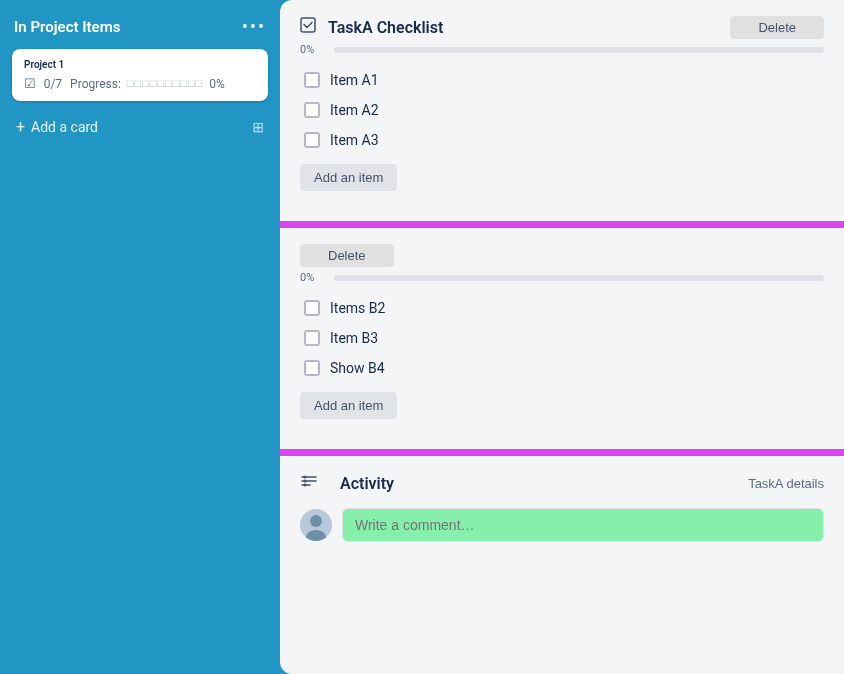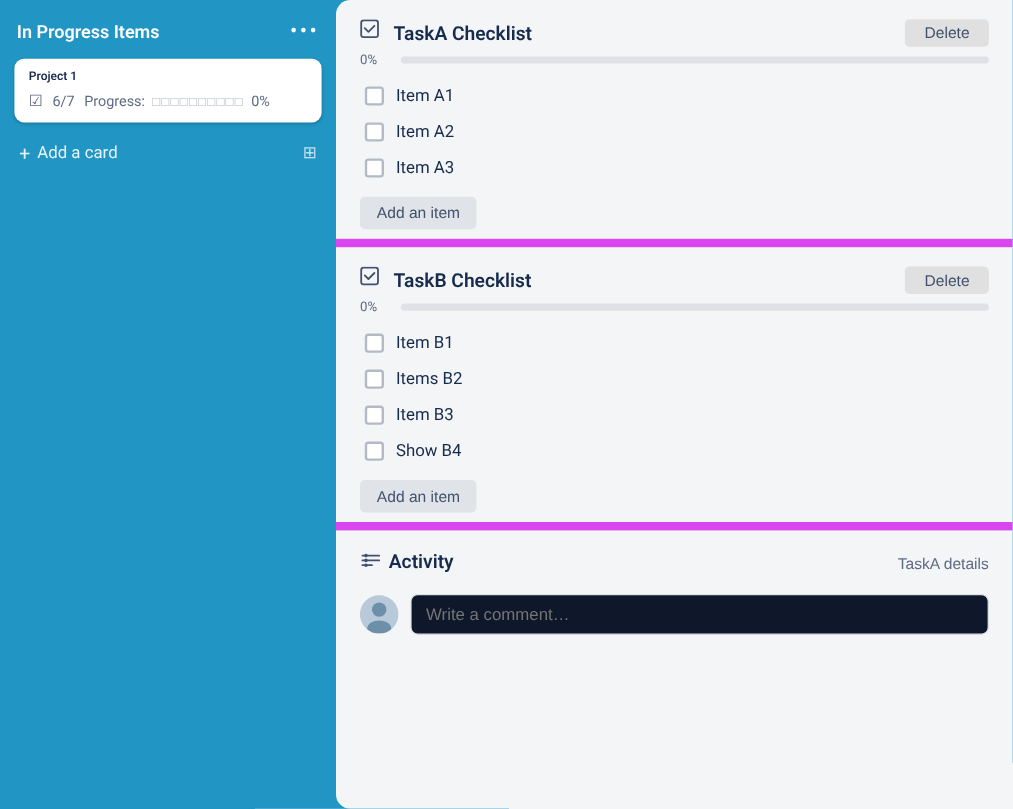--- a/index.html
+++ b/index.html
@@ -138,21 +138,21 @@
     .checklist-title {
       font-size: 16px;
       font-weight: 600;
       color: #172b4d;
     }
 
     .delete-btn {
       background: #e0e0e0;
       border: none;
       border-radius: 4px;
-      padding: 4px 16px;
+      padding: 4px 28px;
       font-size: 13px;
       color: #42526e;
       cursor: pointer;
       font-weight: 500;
     }
 
     .progress-row {
       display: flex;
       align-items: center;
       gap: 8px;
@@ -209,40 +209,40 @@
     }
 
     .add-item-btn {
       background: #e0e3e7;
       border: none;
       border-radius: 4px;
       padding: 6px 14px;
       font-size: 13px;
       color: #42526e;
       cursor: pointer;
-      margin-bottom: 0;
+      margin-bottom: 22px;
       font-weight: 500;
     }
 
     
     .activity-section {
       padding: 16px 20px 16px 20px;
     }
 
     .activity-header {
       display: flex;
       align-items: center;
       justify-content: space-between;
       margin-bottom: 14px;
     }
 
     .activity-title-row {
       display: flex;
-      align-items: flex-start;
-      gap: 6px;
+      align-items: center;
+      gap: 22px;
     }
 
     .activity-icon {
       color: #42526e;
       font-size: 18px;
     }
 
     .activity-title {
       font-size: 16px;
       font-weight: 600;
@@ -281,38 +281,38 @@
       height: 32px;
     }
 
     .comment-input {
       flex: 1;
       border: 1px solid #dfe1e6;
       border-radius: 6px;
       padding: 8px 12px;
       font-size: 14px;
       color: #5e6c84;
-      background: #0f172a;
+      background: #86efac;
       outline: none;
     }
   </style>
 </head>
 <body>
 
 <div class="sidebar">
   <div class="sidebar-header">
-    <span class="sidebar-title">In Progress Items</span>
+    <span class="sidebar-title">In Project Items</span>
     <span class="sidebar-menu-icon">•••</span>
   </div>
 
   <div class="card">
     <div class="card-title">Project 1</div>
     <div class="card-meta">
       <span class="card-meta-icon">☑</span>
-      <span>6/7</span>
+      <span>0/7</span>
       <div class="progress-bar-container">
         <span>Progress:</span>
         <span class="progress-dots">□□□□□□□□□□</span>
         <span>0%</span>
       </div>
     </div>
   </div>
 
   <div class="add-card-btn">
     <div class="add-card-left">
@@ -356,42 +356,29 @@
       <div class="checklist-item">
         <div class="item-checkbox"></div>
         <span class="item-label">Item A3</span>
       </div>
     </div>
     <button class="add-item-btn">Add an item</button>
   </div>
 
   <div class="checklist-section">
     <div class="checklist-header">
-      <div class="checklist-title-row">
-        <span class="checklist-icon">
-          <svg width="18" height="18" viewBox="0 0 18 18" fill="none" xmlns="http://www.w3.org/2000/svg">
-            <rect x="1" y="1" width="14" height="14" rx="2" stroke="#42526e" stroke-width="1.5" fill="none"></rect>
-            <path d="M4 7.5l3 3 5-5" stroke="#42526e" stroke-width="1.5" stroke-linecap="round" stroke-linejoin="round"></path>
-          </svg>
-        </span>
-        <span class="checklist-title">TaskB Checklist</span>
-      </div>
       <button class="delete-btn">Delete</button>
     </div>
     <div class="progress-row">
       <span class="progress-label">0%</span>
       <div class="progress-bar-track">
         <div class="progress-bar-fill" style="width: 0%"></div>
       </div>
     </div>
     <div class="checklist-items">
-      <div class="checklist-item">
-        <div class="item-checkbox"></div>
-        <span class="item-label">Item B1</span>
-      </div>
       <div class="checklist-item">
         <div class="item-checkbox"></div>
         <span class="item-label">Items B2</span>
       </div>
       <div class="checklist-item">
         <div class="item-checkbox"></div>
         <span class="item-label">Item B3</span>
       </div>
       <div class="checklist-item">
         <div class="item-checkbox"></div>

